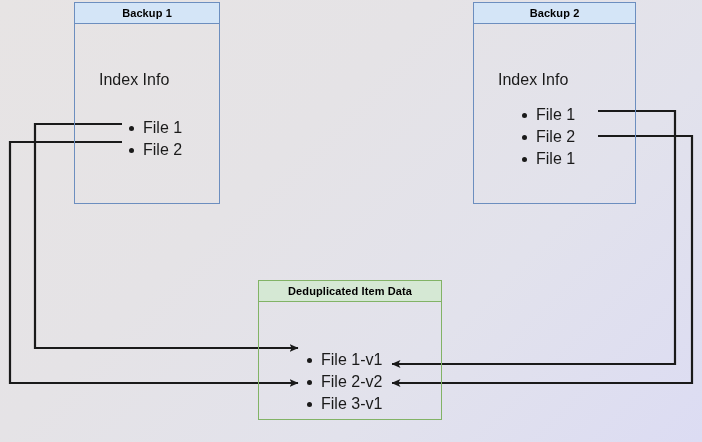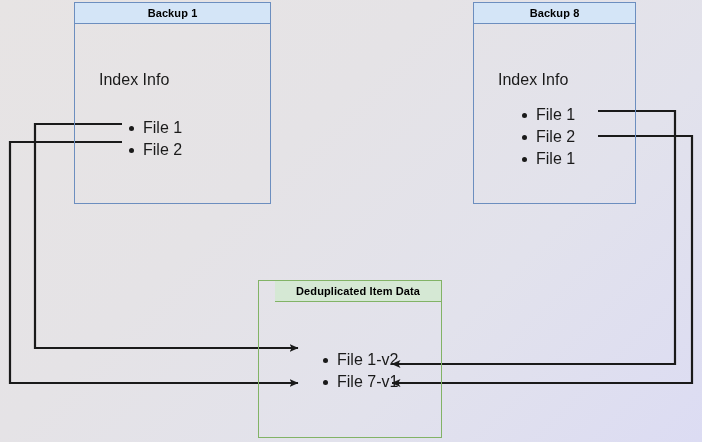--- a/index.html
+++ b/index.html
@@ -105,46 +105,47 @@
 
     <path d="M122,124 L35,124 L35,348 L298,348" fill="none" stroke="#1a1a1a" stroke-width="2.2" marker-end="url(#arrow-r)"></path>
 
     <path d="M122,142 L10,142 L10,383 L298,383" fill="none" stroke="#1a1a1a" stroke-width="2.2" marker-end="url(#arrow-r)"></path>
 
     <path d="M598,111 L675,111 L675,364 L392,364" fill="none" stroke="#1a1a1a" stroke-width="2.2" marker-end="url(#arrow-l)"></path>
 
     <path d="M598,136 L692,136 L692,383 L392,383" fill="none" stroke="#1a1a1a" stroke-width="2.2" marker-end="url(#arrow-l)"></path>
   </svg>
 
-  <div class="node" style="left:74px; top:2px; width:197px; height:202px;">
+  <div class="node" style="left:74px; top:2px; width:146px; height:202px;">
     <div class="node-header">Backup 1</div>
     <div class="node-body">
       <div class="index-label" style="left:24px; top:47px;">Index Info</div>
       <ul class="file-list" style="left:52px; top:93px;">
         <li>File 1</li>
         <li>File 2</li>
       </ul>
     </div>
   </div>
 
   <div class="node" style="left:473px; top:2px; width:163px; height:202px;">
-    <div class="node-header">Backup 8</div>
+    <div class="node-header">Backup 2</div>
     <div class="node-body">
       <div class="index-label" style="left:24px; top:47px;">Index Info</div>
       <ul class="file-list" style="left:46px; top:80px;">
         <li>File 1</li>
         <li>File 2</li>
         <li>File 1</li>
       </ul>
     </div>
   </div>
 
-  <div class="node green" style="left:258px; top:280px; width:184px; height:158px;padding-left:16px;">
+  <div class="node green" style="left:258px; top:280px; width:184px; height:140px;">
     <div class="node-header">Deduplicated Item Data</div>
     <div class="node-body">
       <ul class="file-list" style="left:46px; top:47px;">
-        <li>File 1-v2</li>
-        <li>File 7-v1</li>
+        <li>File 1-v1</li>
+        <li>File 2-v2</li>
+        <li>File 3-v1</li>
       </ul>
     </div>
   </div>
 
 </div>
 
 </body></html>

